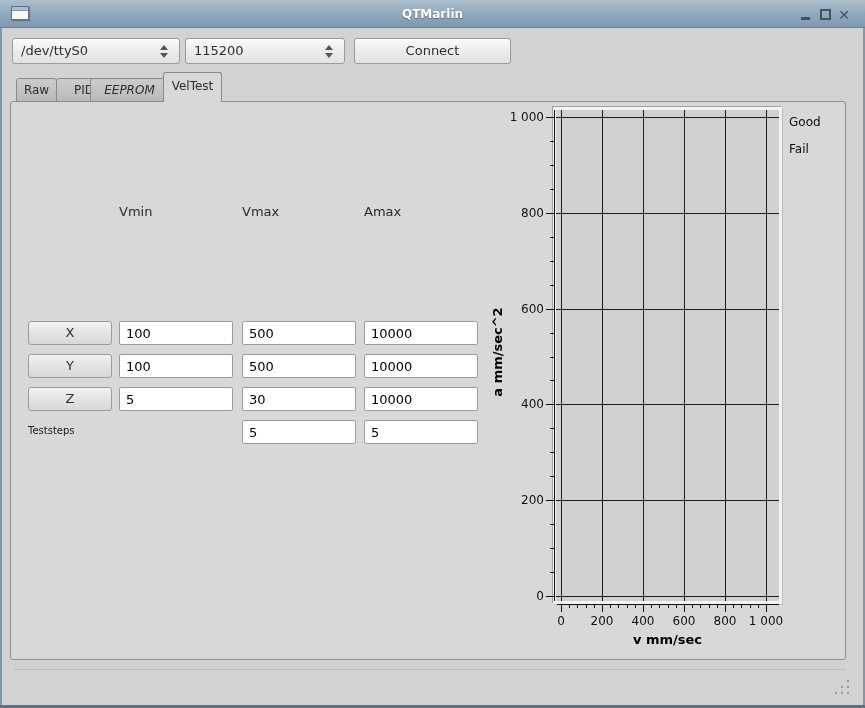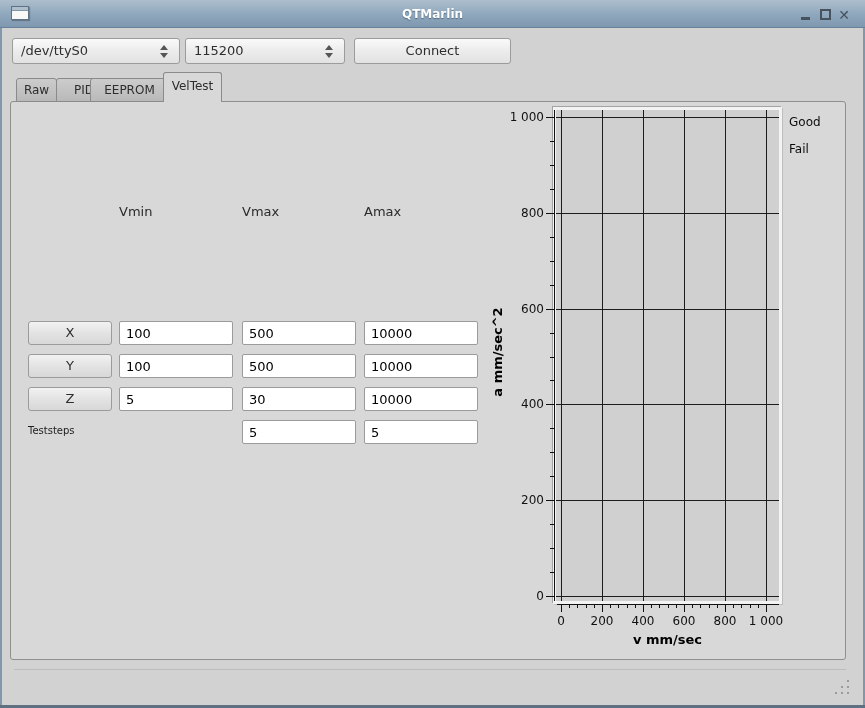--- a/index.html
+++ b/index.html
@@ -58,21 +58,21 @@
     top:78px; height:24px; line-height:22px; text-align:center;
     background:linear-gradient(#cccccc, #b9b9b9);
     border:1px solid #8a8a8a; border-radius:3px 3px 0 0;
     color:#2e2e2e; z-index:1;
   }
   .tab.active {
     top:72px; height:30px; line-height:26px;
     background:#d8d8d8; border-bottom:none; z-index:2;
   }
   .tab-raw{ left:16px; width:41px; } .tab-pid{ left:56px; width:56px; }
-  .tab-eeprom{ left:90px; width:79px; } .tab-veltest{ left:163px; width:59px; }
+  .tab-eeprom{ left:90px; width:79px;font-style:italic; } .tab-veltest{ left:163px; width:59px; }
 
   
   .col-head { top:204px; height:16px; font-size:13px; color:#2a2a2a; }
   .axis-btn {
     left:28px; width:84px; height:24px; text-align:center; line-height:22px;
     border:1px solid #9b9b9b; border-radius:3px;
     background:linear-gradient(#f2f2f2, #e3e3e3 50%, #d8d8d8);
     font-size:13px; color:#2e2e2e;
   }
   .field {

